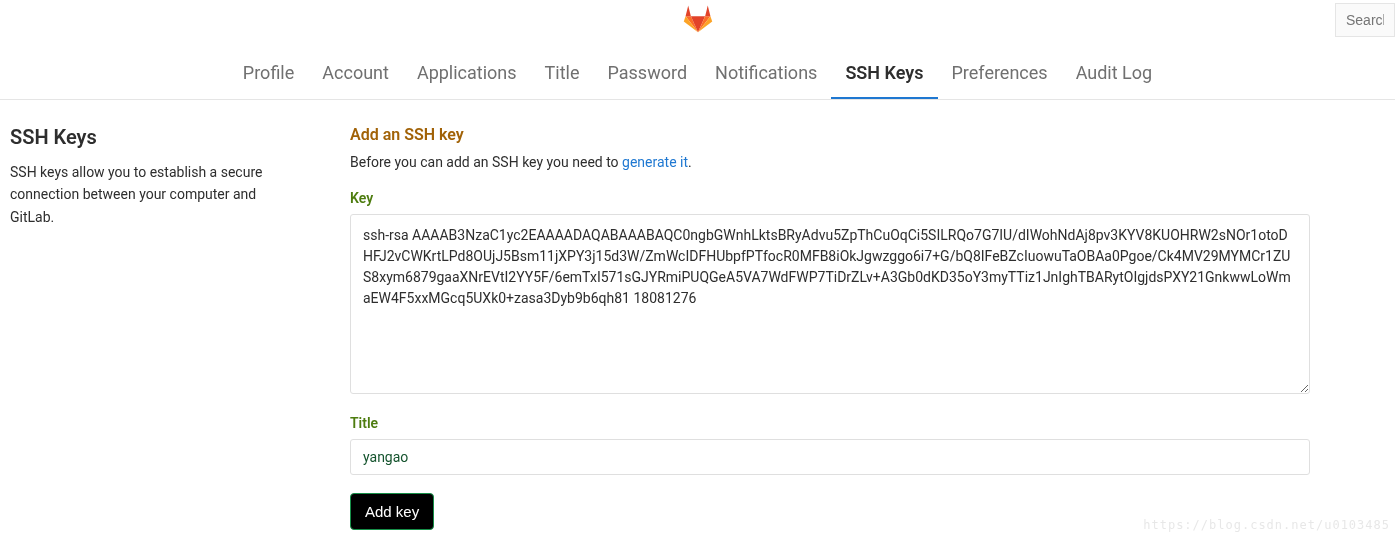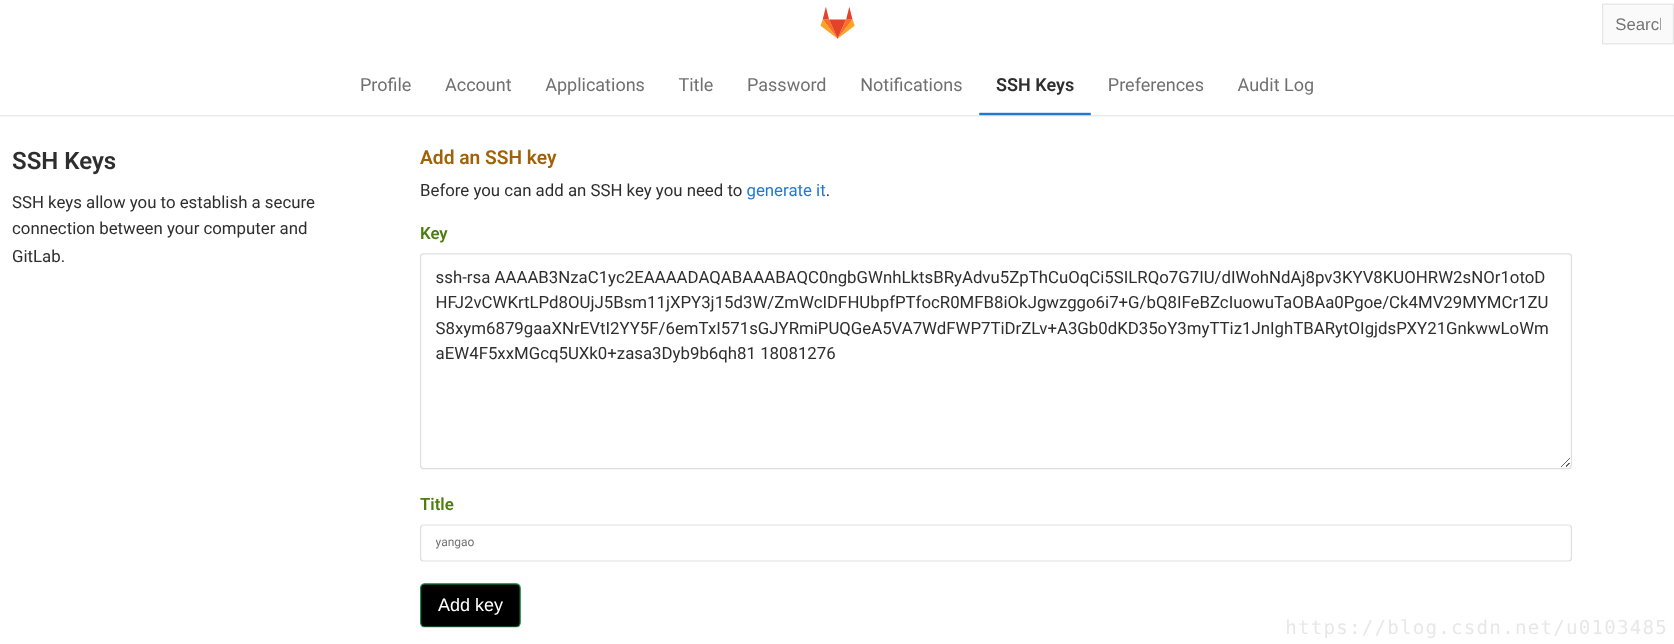--- a/index.html
+++ b/index.html
@@ -48,21 +48,21 @@
       display: flex;
       justify-content: center;
       gap: 0;
       margin-top: 40px;
       padding: 0;
     }
     .nav-tab {
       padding: 14px 14px;
       color: #707070;
       cursor: pointer;
-      font-size: 15px;
+      font-size: 18px;
       border-bottom: 2px solid transparent;
       white-space: nowrap;
     }
     .nav-tab.active {
       color: #2e2e2e;
       font-weight: 600;
       border-bottom: 2px solid #1f78d1;
     }
     .content {
       display: flex;
@@ -127,40 +127,40 @@
       color: #2e2e2e;
       resize: vertical;
       word-break: break-all;
     }
     .form-input {
       width: 100%;
       padding: 9px 12px;
       border: 1px solid #dfdfdf;
       border-radius: 3px;
       font-family: inherit;
-      font-size: 10px;
-      color: #737373;
+      font-size: 14px;
+      color: #14532d;
     }
     .btn-primary {
       background: #000000;
       color: #ffffff;
       border: 1px solid #168f48;
       padding: 9px 14px;
       font-size: 15px;
       border-radius: 4px;
       cursor: pointer;
       font-weight: 400;
     }
     .watermark {
       position: fixed;
       bottom: 5px;
       right: 5px;
       color: #d8d8d8;
       font-family: monospace;
-      font-size: 16px;
+      font-size: 12px;
       letter-spacing: 1px;
       opacity: 0.6;
       pointer-events: none;
     }
   </style>
 </head>
 <body>
 
 <div class="header">
   <div class="logo-container">

